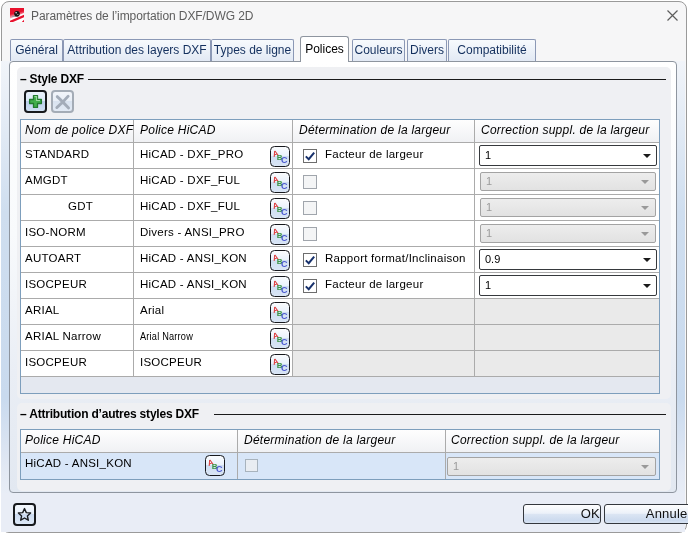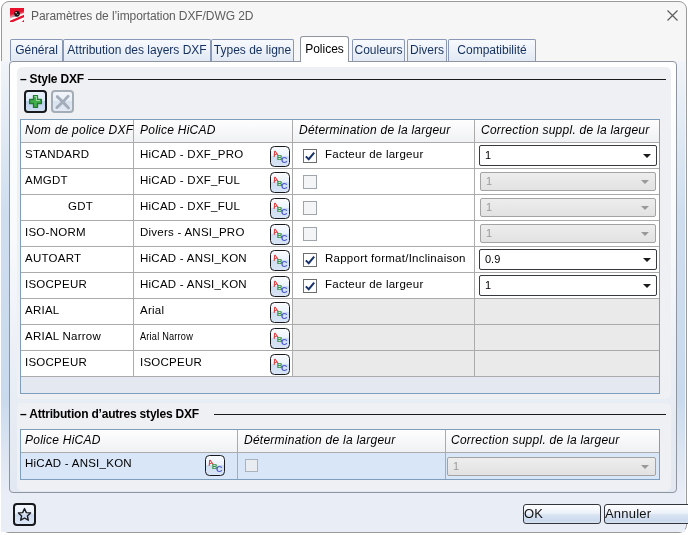--- a/index.html
+++ b/index.html
@@ -44,21 +44,21 @@
   font-size:11px;color:#000;line-height:19px;padding-left:5px;}
 .dddis{position:absolute;height:19px;border:1px solid #a3a3a3;border-radius:2px;
   background:linear-gradient(#ededed,#e2e2e2);font-size:11px;color:#9b9b9b;line-height:17px;padding-left:5px;}
 .ddarrow{position:absolute;right:5px;top:8px;width:0;height:0;
   border-left:4px solid transparent;border-right:4px solid transparent;border-top:4px solid #1a1a1a;}
 .ddarrowdis{position:absolute;right:6px;top:7px;width:0;height:0;
   border-left:4px solid transparent;border-right:4px solid transparent;border-top:4px solid #999;}
 
 .btn{position:absolute;top:504px;height:20px;border:1.5px solid #33373d;border-radius:3px;
   background:linear-gradient(#fefefe 0%,#ecf1f9 46%,#dbe5f3 52%,#ccdaee 86%,#d8e3f2 100%);
-  font-size:13px;letter-spacing:0.2px;color:#111;text-align:left;line-height:17px;}
+  font-size:13px;letter-spacing:0.2px;color:#111;text-align:right;line-height:17px;}
 </style>
 </head>
 <body>
 <div id="dlg">
   <div class="dlgframe"></div>
   <div class="bgmid"></div>
   <div class="bgbot"></div>
 
   <svg class="abs" style="left:10px;top:8px" width="14" height="14" viewBox="0 0 14 14">
     <defs>

